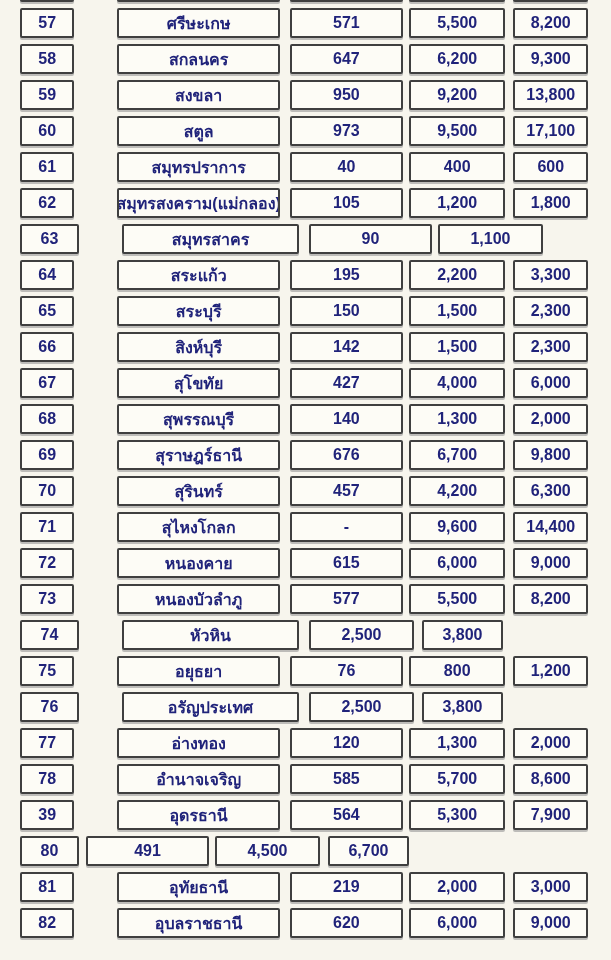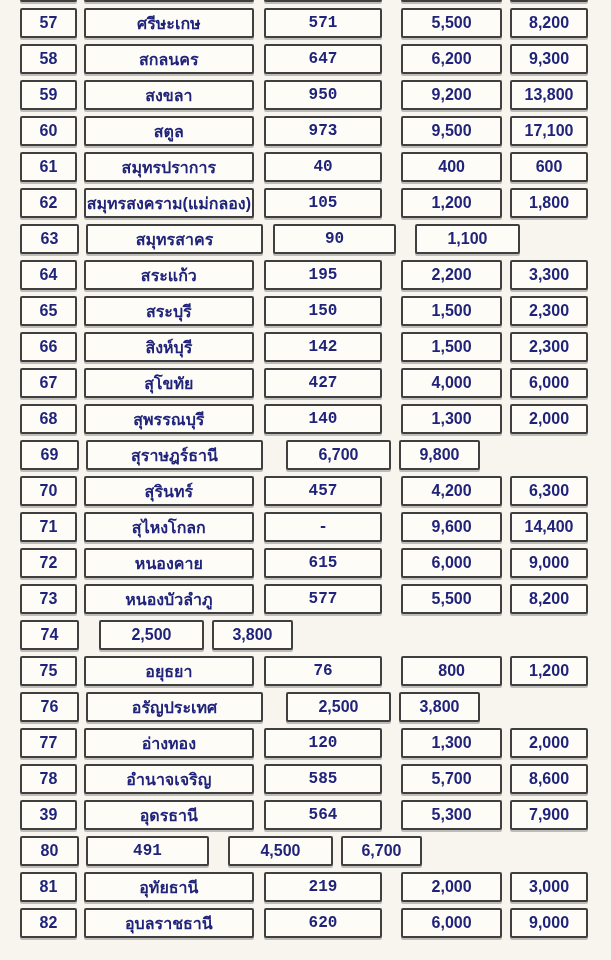--- a/index.html
+++ b/index.html
@@ -35,23 +35,23 @@
     display: flex;
     align-items: center;
     justify-content: center;
     font-size: 16px;
     font-weight: bold;
     color: #20237a;
     white-space: nowrap;
     overflow: hidden;
   }
   .c0 { width: 59px;  margin-right: 7px;  }
-  .c1 { width: 177px; margin-right: 10px; }
-  .c2 { width: 123px; margin-right: 6px; font-family: Liberation Mono, monospace;  }
-  .c3 { width: 105px; margin-right: 8px; margin-left: 13px;  }
+  .c1 { width: 177px; margin-right: 10px; margin-left: 36px; }
+  .c2 { width: 123px; margin-right: 6px;  }
+  .c3 { width: 105px; margin-right: 8px;  }
   .c4 { width: 81px;  margin-right: 9px;    }
 </style>
 </head>
 <body>
 
 <div class="table-wrap" id="table">
 
   <div class="row partial">
     <div class="cell c0"></div>
     <div class="cell c1"></div>
@@ -151,20 +151,21 @@
     <div class="cell c0">68</div>
     <div class="cell c1">สุพรรณบุรี</div>
     <div class="cell c2">140</div>
     <div class="cell c3">1,300</div>
     <div class="cell c4">2,000</div>
   </div>
 
   <div class="row">
     <div class="cell c0">69</div>
     <div class="cell c1">สุราษฎร์ธานี</div>
+    <div class="cell c2">676</div>
     <div class="cell c3">6,700</div>
     <div class="cell c4">9,800</div>
   </div>
 
   <div class="row">
     <div class="cell c0">70</div>
     <div class="cell c1">สุรินทร์</div>
     <div class="cell c2">457</div>
     <div class="cell c3">4,200</div>
     <div class="cell c4">6,300</div>
@@ -189,20 +190,21 @@
   <div class="row">
     <div class="cell c0">73</div>
     <div class="cell c1">หนองบัวลำภู</div>
     <div class="cell c2">577</div>
     <div class="cell c3">5,500</div>
     <div class="cell c4">8,200</div>
   </div>
 
   <div class="row">
     <div class="cell c0">74</div>
+    <div class="cell c1">หัวหิน</div>
     <div class="cell c3">2,500</div>
     <div class="cell c4">3,800</div>
   </div>
 
   <div class="row">
     <div class="cell c0">75</div>
     <div class="cell c1">อยุธยา</div>
     <div class="cell c2">76</div>
     <div class="cell c3">800</div>
     <div class="cell c4">1,200</div>

